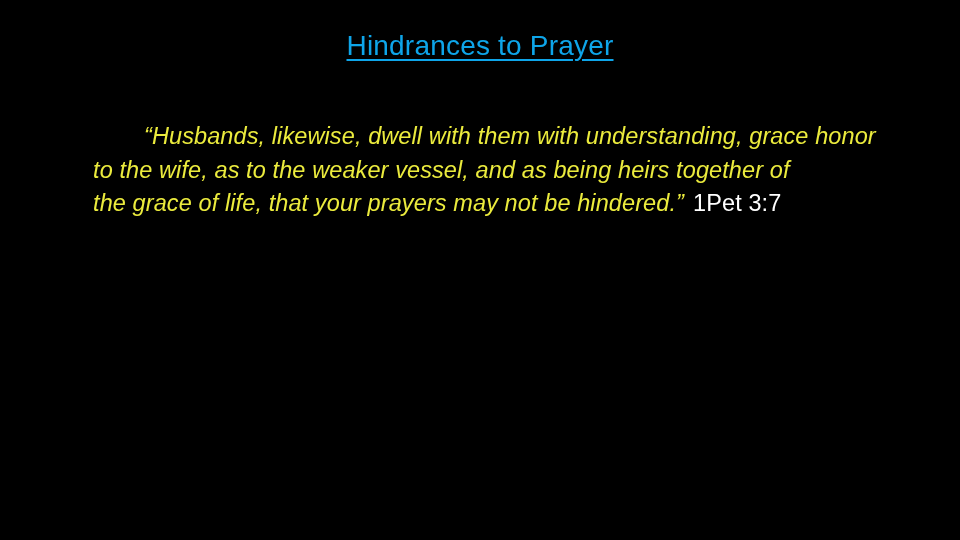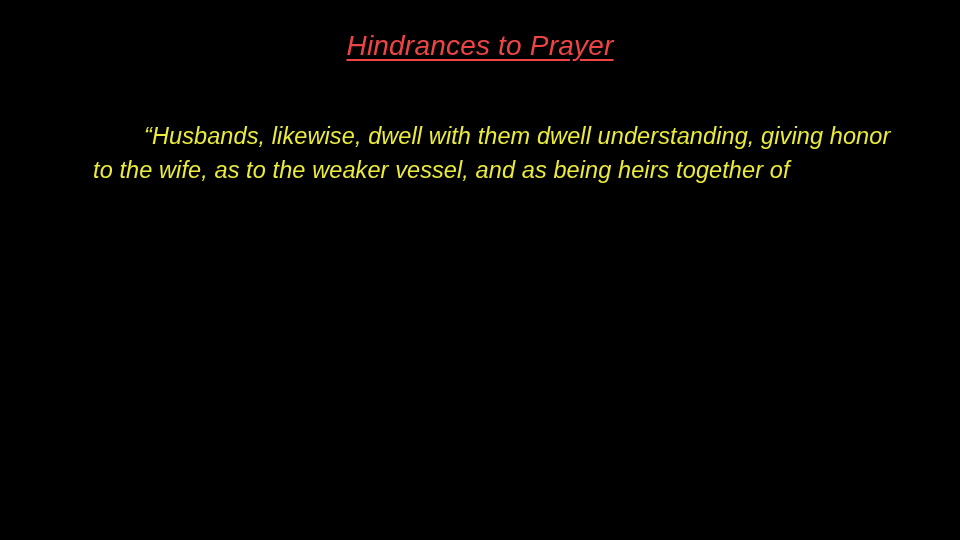--- a/index.html
+++ b/index.html
@@ -14,28 +14,27 @@
     background: #000000;
     overflow: hidden;
     font-family: "Liberation Sans", sans-serif;
   }
   .slide-title {
     position: absolute;
     top: 30px;
     left: 0;
     width: 100%;
     text-align: center;
-    color: #ef4444;
+    color: #0ea5e9;
     font-size: 28px;
     font-weight: 400;
     text-decoration: underline;
     text-underline-offset: 4px;
     text-decoration-thickness: 1.5px;
     letter-spacing: 0.2px;
-    font-style: italic;
   }
   .slide-heading {
     position: absolute;
     top: 81px;
     left: 85px;
     color: #ffffff;
     font-size: 29px;
     font-weight: 400;
     white-space: pre-wrap;
     letter-spacing: 0.2px;
@@ -65,17 +64,20 @@
 </style>
 </head>
 <body>
 
 <div class="slide">
 
   <div class="slide-title">Hindrances to Prayer</div>
 
 
   <div class="quote-block">
-    <div class="quote-line-first">“Husbands, likewise, dwell with them dwell understanding, giving honor</div>
+    <div class="quote-line-first">“Husbands, likewise, dwell with them with understanding, grace honor</div>
     <div class="quote-line">to the wife, as to the weaker vessel, and as being heirs together of</div>
+    <div class="quote-line">
+      <span>the grace of life, that your prayers may not be hindered.”</span><span class="citation">1Pet 3:7</span>
+    </div>
   </div>
 
 </div>
 
 </body></html>

